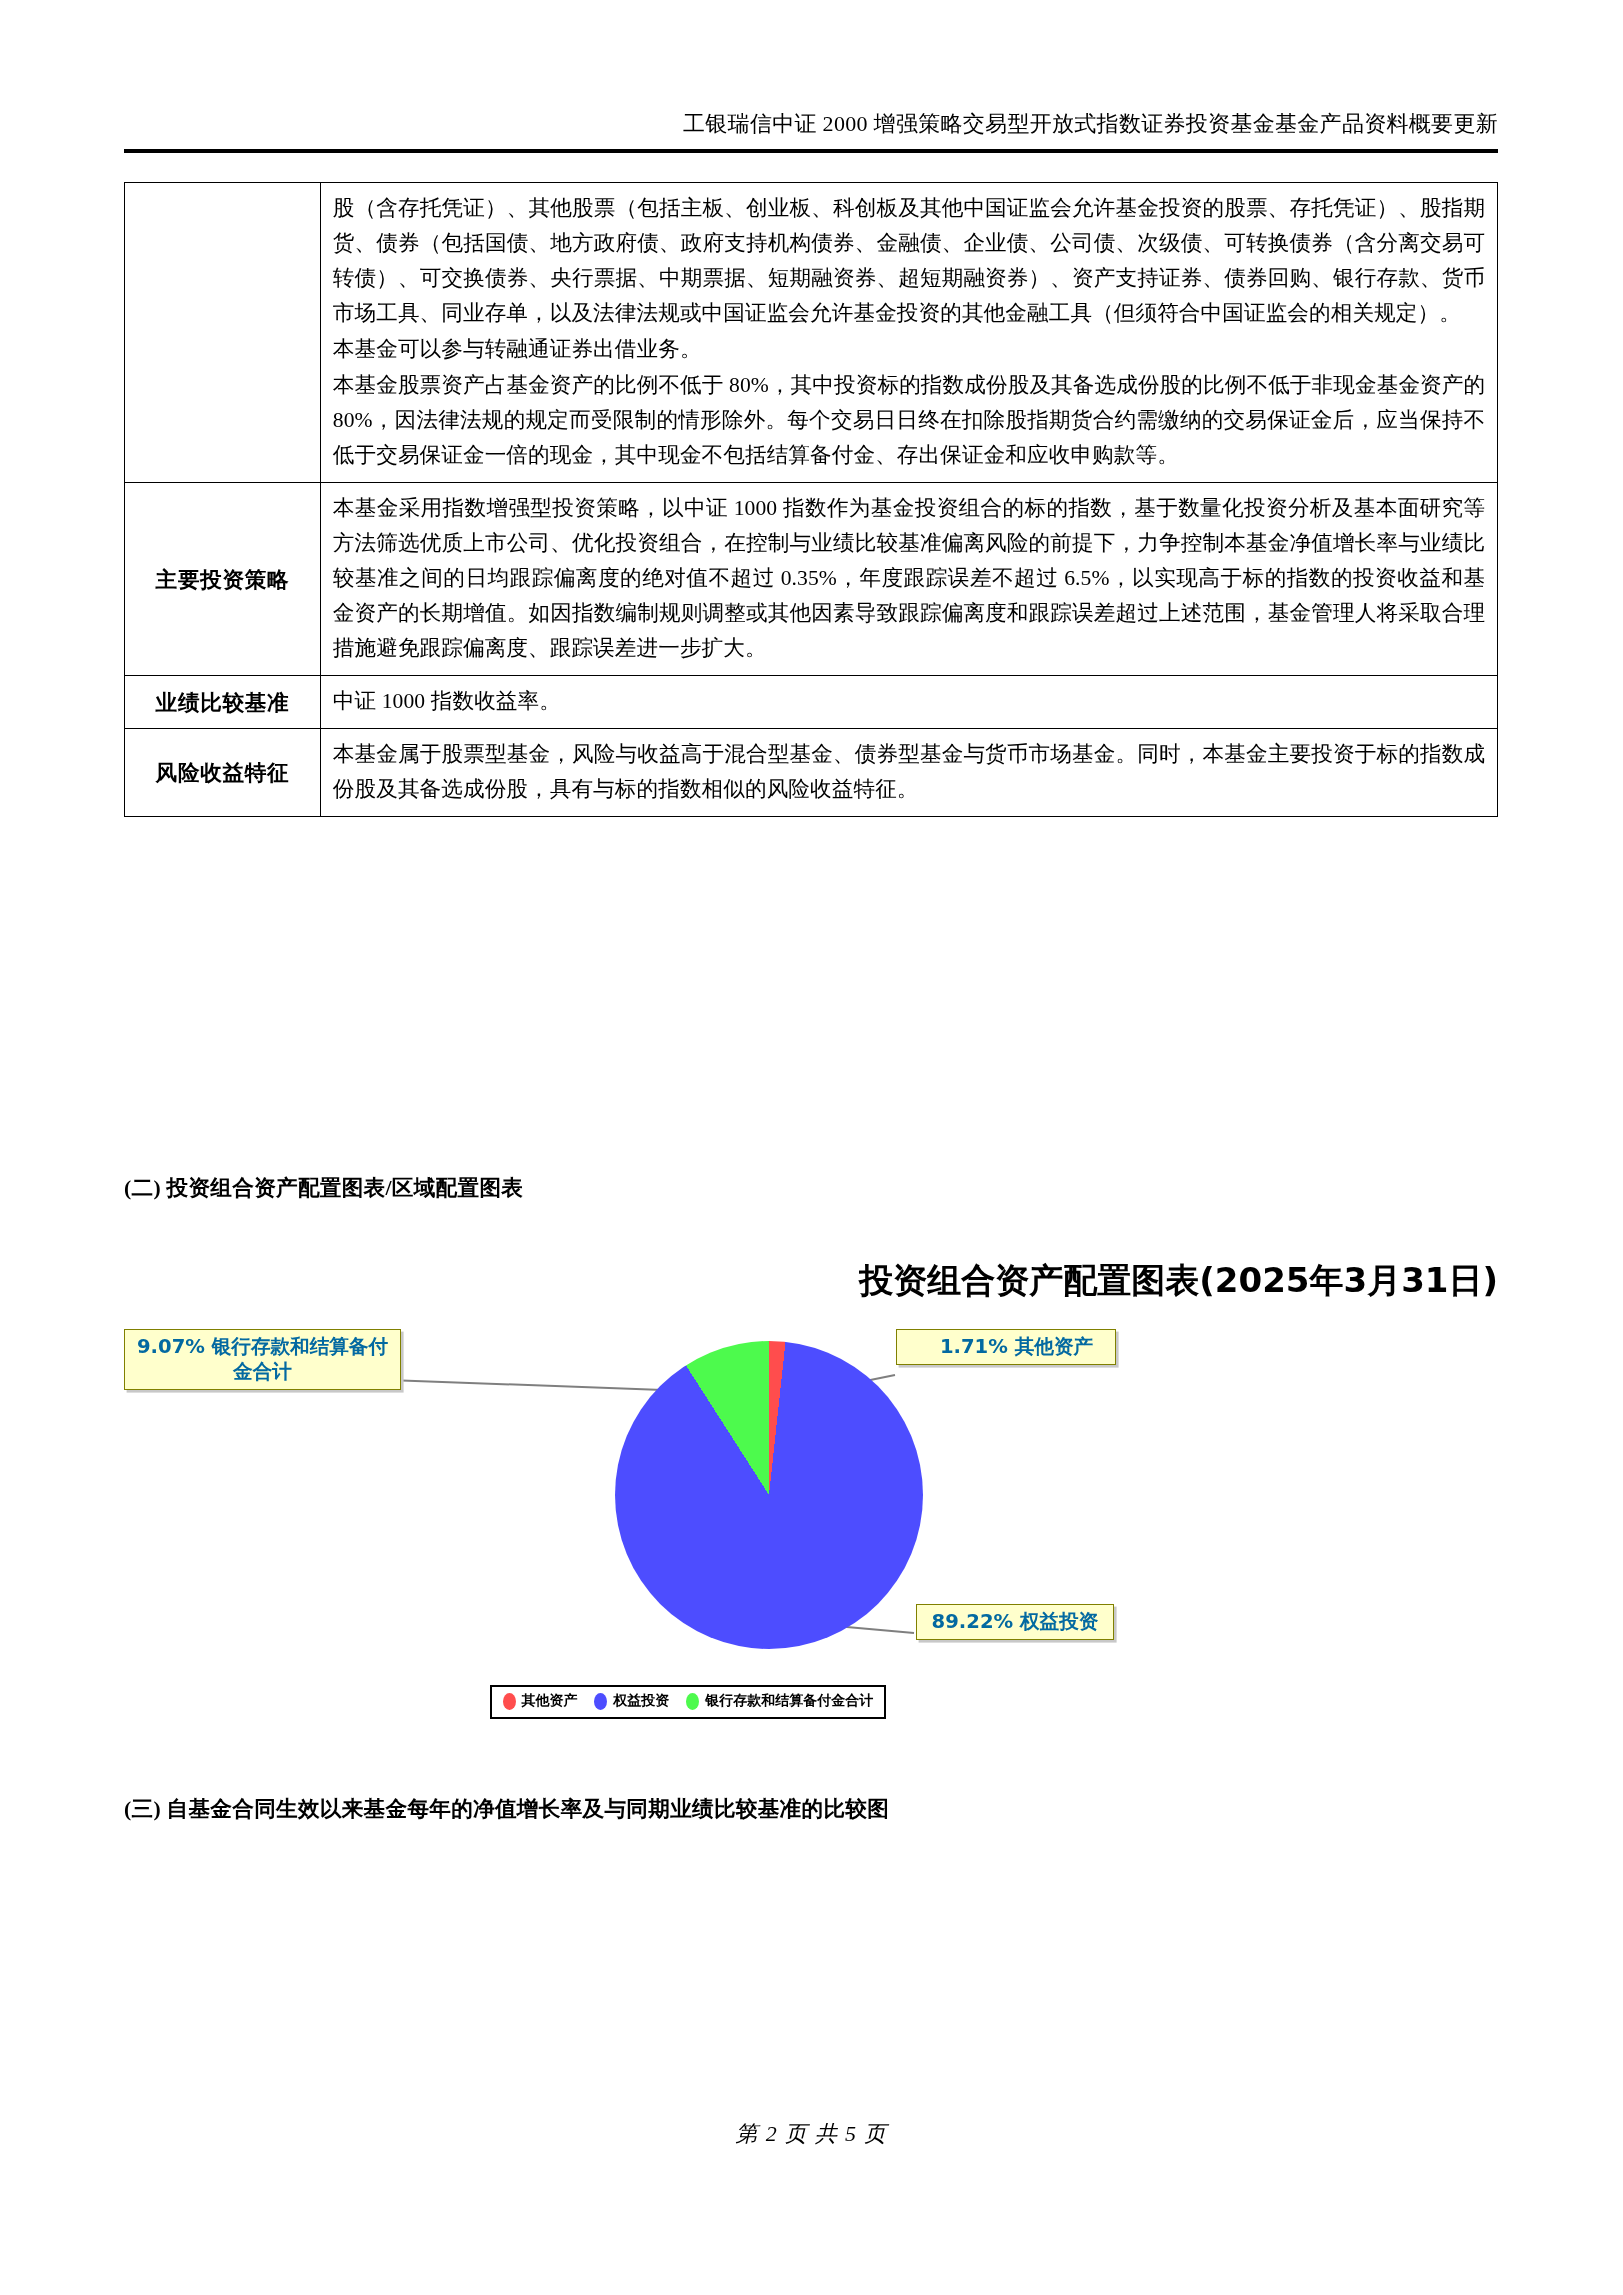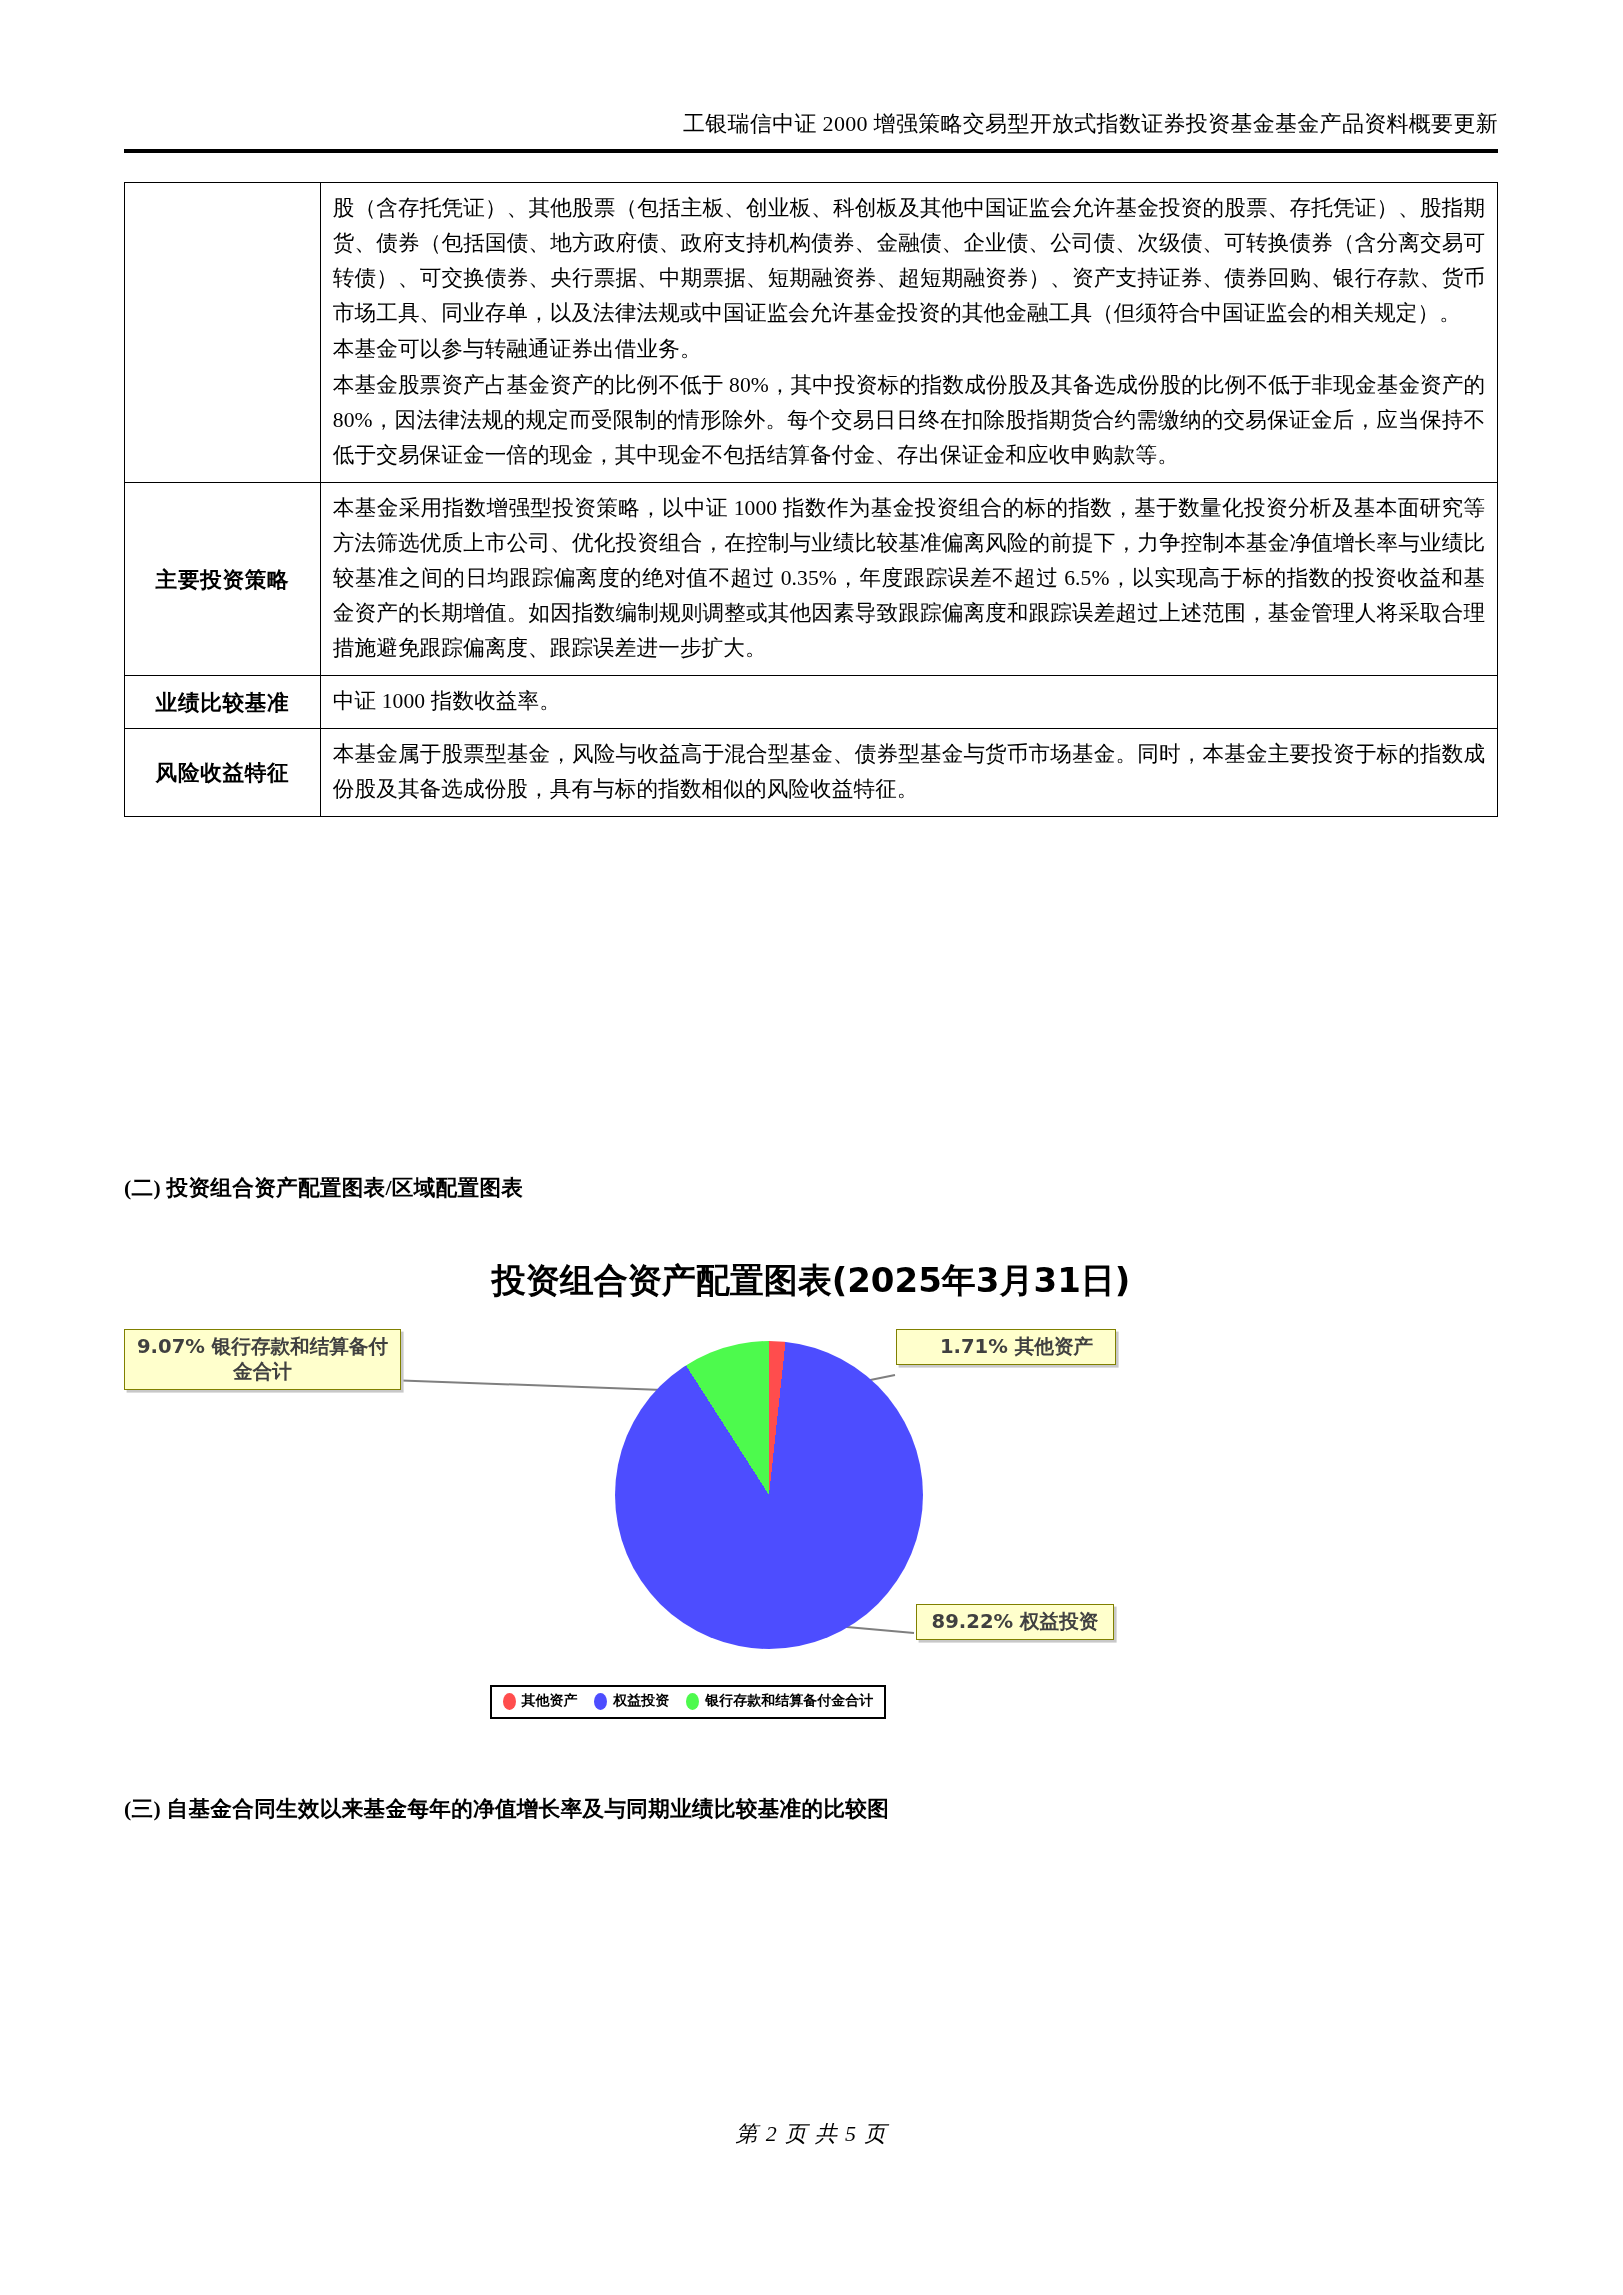--- a/index.html
+++ b/index.html
@@ -94,21 +94,21 @@
     left: 124px;
     top: 1230px;
     width: 1374px;
     height: 543px;
   }
   .chart-title {
     position: absolute;
     left: 0;
     top: 27.5px;
     width: 1374px;
-    text-align: center;
+    text-align: right;
     font-size: 34px;
     font-weight: bold;
     font-family: "DejaVu Sans", "Liberation Sans", sans-serif;
     letter-spacing: 0px;
   }
   .pie-wrap {
     position: absolute;
     left: 491px;
     top: 111px;
     width: 308px;
@@ -123,21 +123,21 @@
     position: absolute;
     background: #ffffcc;
     border: 1.3px solid #808000;
     box-shadow: 2.6px 2.6px 0 #c8c8c8;
     font-family: "DejaVu Sans", "Liberation Sans", sans-serif;
     font-weight: bold;
     font-size: 19.6px;
     line-height: 1.28;
     padding: 3.9px 6.5px 5.2px 6.5px;
     text-align: center;
-    color: #404040;
+    color: #0369a1;
   }
   #callout-bank { left: 0px;    top: 99px; width: 262px; }
   #callout-other{ left: 772px; top: 99px; width: 183px; padding-left: 28px; }
   #callout-equity{left: 792px; top: 374px; width: 183px; }
 
   .leader {
     position: absolute;
     background: #7f7f7f;
     height: 2px;
     transform-origin: 0 50%;

